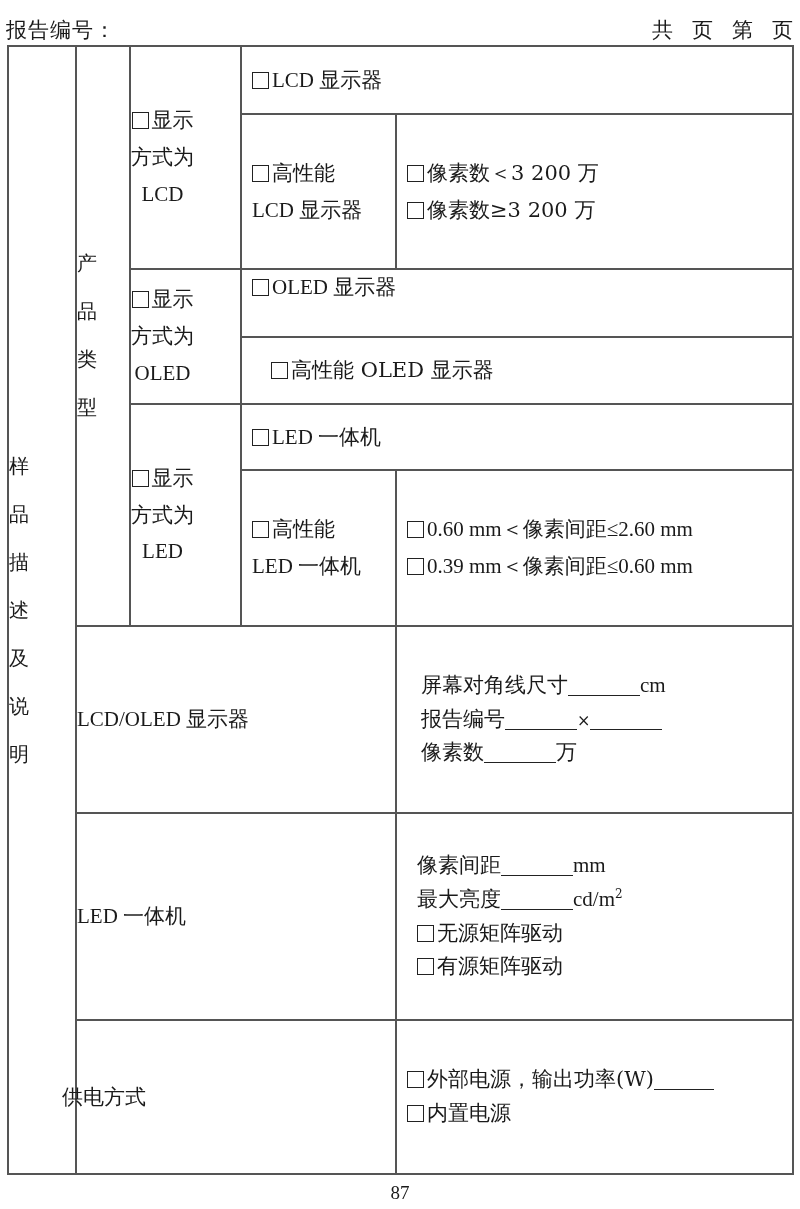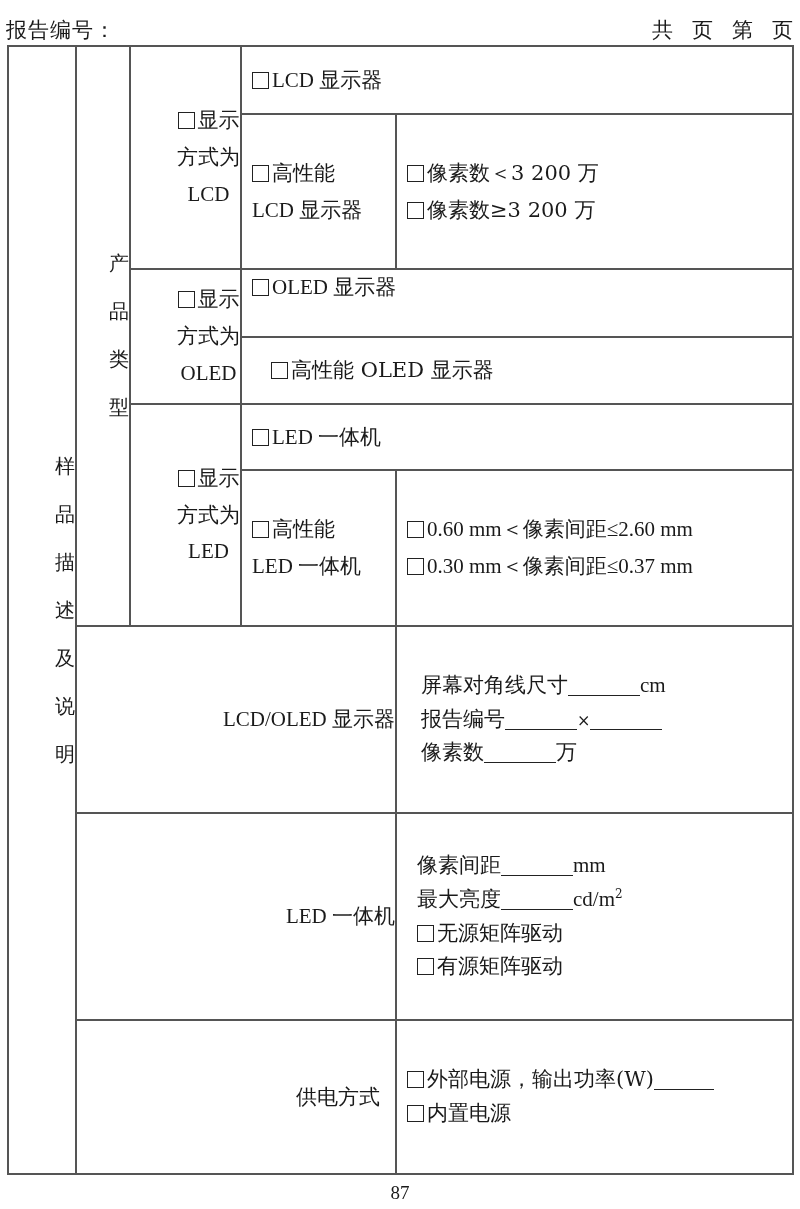--- a/index.html
+++ b/index.html
@@ -8,21 +8,21 @@
   .hdr { position:absolute; top:4px; font-size:21px; letter-spacing:1px;margin-top:12px; }
   .hdr-left { left:6px; }
   .hdr-right { right:6px; word-spacing:12px; }
   .hdr-right span { margin-left:18px; }
   .page-num { position:absolute; top:1182px; left:0; width:800px; text-align:center;
               font-size:19px; font-family:Liberation Serif, serif; }
   .line { position:absolute; background:#555; }
   .h { height:2px; }
   .v { width:2px; }
   .cell { position:absolute; display:flex; align-items:center; font-size:21px; line-height:1.75; }
-  .center { justify-content:flex-end; text-align:center; }
+  .center { justify-content:flex-start; text-align:center; }
   .left { justify-content:flex-start; padding-left:10px; box-sizing:border-box; }
   .vtext { display:flex; flex-direction:column; align-items:center; }
   .vtext span { display:block; line-height:1; margin:14px 0; font-size:20px; }
   .lat { font-family:"Liberation Serif",serif; }
   .cb { display:inline-block; width:17px; height:17px; border:1.6px solid #222;
         vertical-align:-2px; margin-right:3px; box-sizing:border-box; }
   .blank { display:inline-block; border-bottom:1.5px solid #222; width:72px; height:1em; vertical-align:-4px; }
   .blank.short { width:60px; }
   .stack { display:flex; flex-direction:column; }
   sup { font-size:12px; }
@@ -131,21 +131,21 @@
   </div>
   <div class="cell left" style="left:242px;top:471px;width:153px;height:154px;">
     <div class="stack">
       <div><span class="cb"></span><span>高性能</span></div>
       <div class="lat">LED 一体机</div>
     </div>
   </div>
   <div class="cell left" style="left:397px;top:471px;width:395px;height:154px;">
     <div class="stack">
       <div><span class="cb"></span><span class="lat">0.60 mm＜像素间距≤2.60 mm</span></div>
-      <div><span class="cb"></span><span class="lat">0.30 mm＜像素间距≤0.37 mm</span></div>
+      <div><span class="cb"></span><span class="lat">0.39 mm＜像素间距≤0.60 mm</span></div>
     </div>
   </div>
 
   <div class="cell center" style="left:77px;top:627px;width:318px;height:185px;">
     <span class="lat">LCD/OLED 显示器</span>
   </div>
   <div class="cell left" style="left:397px;top:627px;width:375px;height:185px;padding-left:24px;">
     <div class="stack" style="line-height:1.6;">
       <div><span>屏幕对角线尺寸</span><span class="blank"></span><span class="lat">cm</span></div>
       <div><span>报告编号</span><span class="blank"></span><span style="font-size:16px;">×</span><span class="blank"></span></div>

